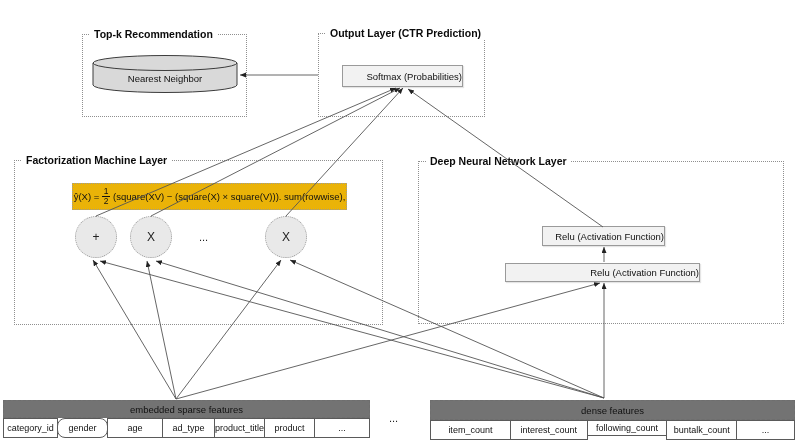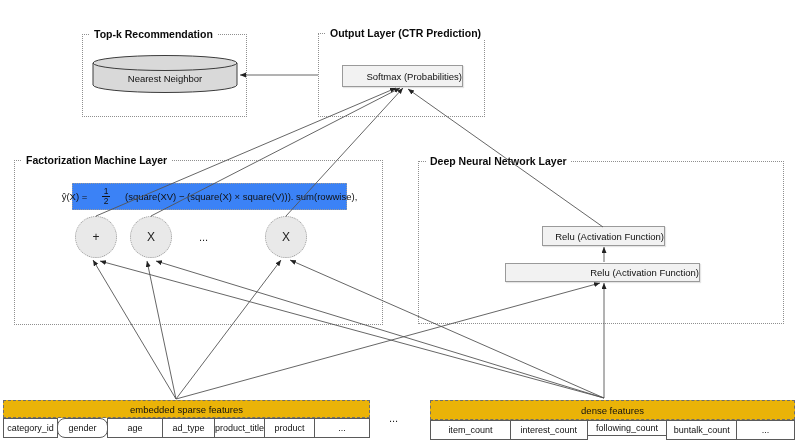--- a/index.html
+++ b/index.html
@@ -24,31 +24,31 @@
   
   .fm-circle {
     position:absolute; width:42px; height:42px; border-radius:50%;
     background:#e9e9e9; border:1px dotted #999;
     display:flex; align-items:center; justify-content:center;
     font-size:12px; color:#222; z-index:3;
   }
   .fm-dots { position:absolute; font-size:11px; color:#222; z-index:3; }
   
   .formula-box {
-    position:absolute; border:1px dotted #9a9a9a; background:#3b82f6;
-    display:flex; align-items:center; justify-content:center; gap:15px;
+    position:absolute; border:1px dotted #9a9a9a; background:#eab308;
+    display:flex; align-items:center; justify-content:center; gap:3px;
     font-size:9.5px; color:#111; z-index:3; white-space:nowrap;
   }
   .frac { display:inline-flex; flex-direction:column; align-items:center; line-height:1.05; font-size:8.5px; }
   .frac .num { border-bottom:1px solid #111; padding:0 1.5px; }
   
   .ftable { position:absolute; z-index:3; background:#fff; }
   .fhead {
     border:1px dashed #6e6e6e; display:flex; align-items:center; justify-content:center;
-    font-size:9.5px; background:#eab308;
+    font-size:9.5px; background:#737373;
   }
   .frow { display:flex; }
   .fcell {
     border:1px solid #5a5a5a; margin-left:-1px; display:flex;
     align-items:center; justify-content:center; font-size:9px; background:#fff;
   }
   .fcell:first-child { margin-left:0; }
   .sep-dots { position:absolute; font-size:11px; color:#222; z-index:3; }
   
   .cyl-wrap { position:absolute; z-index:3; }

